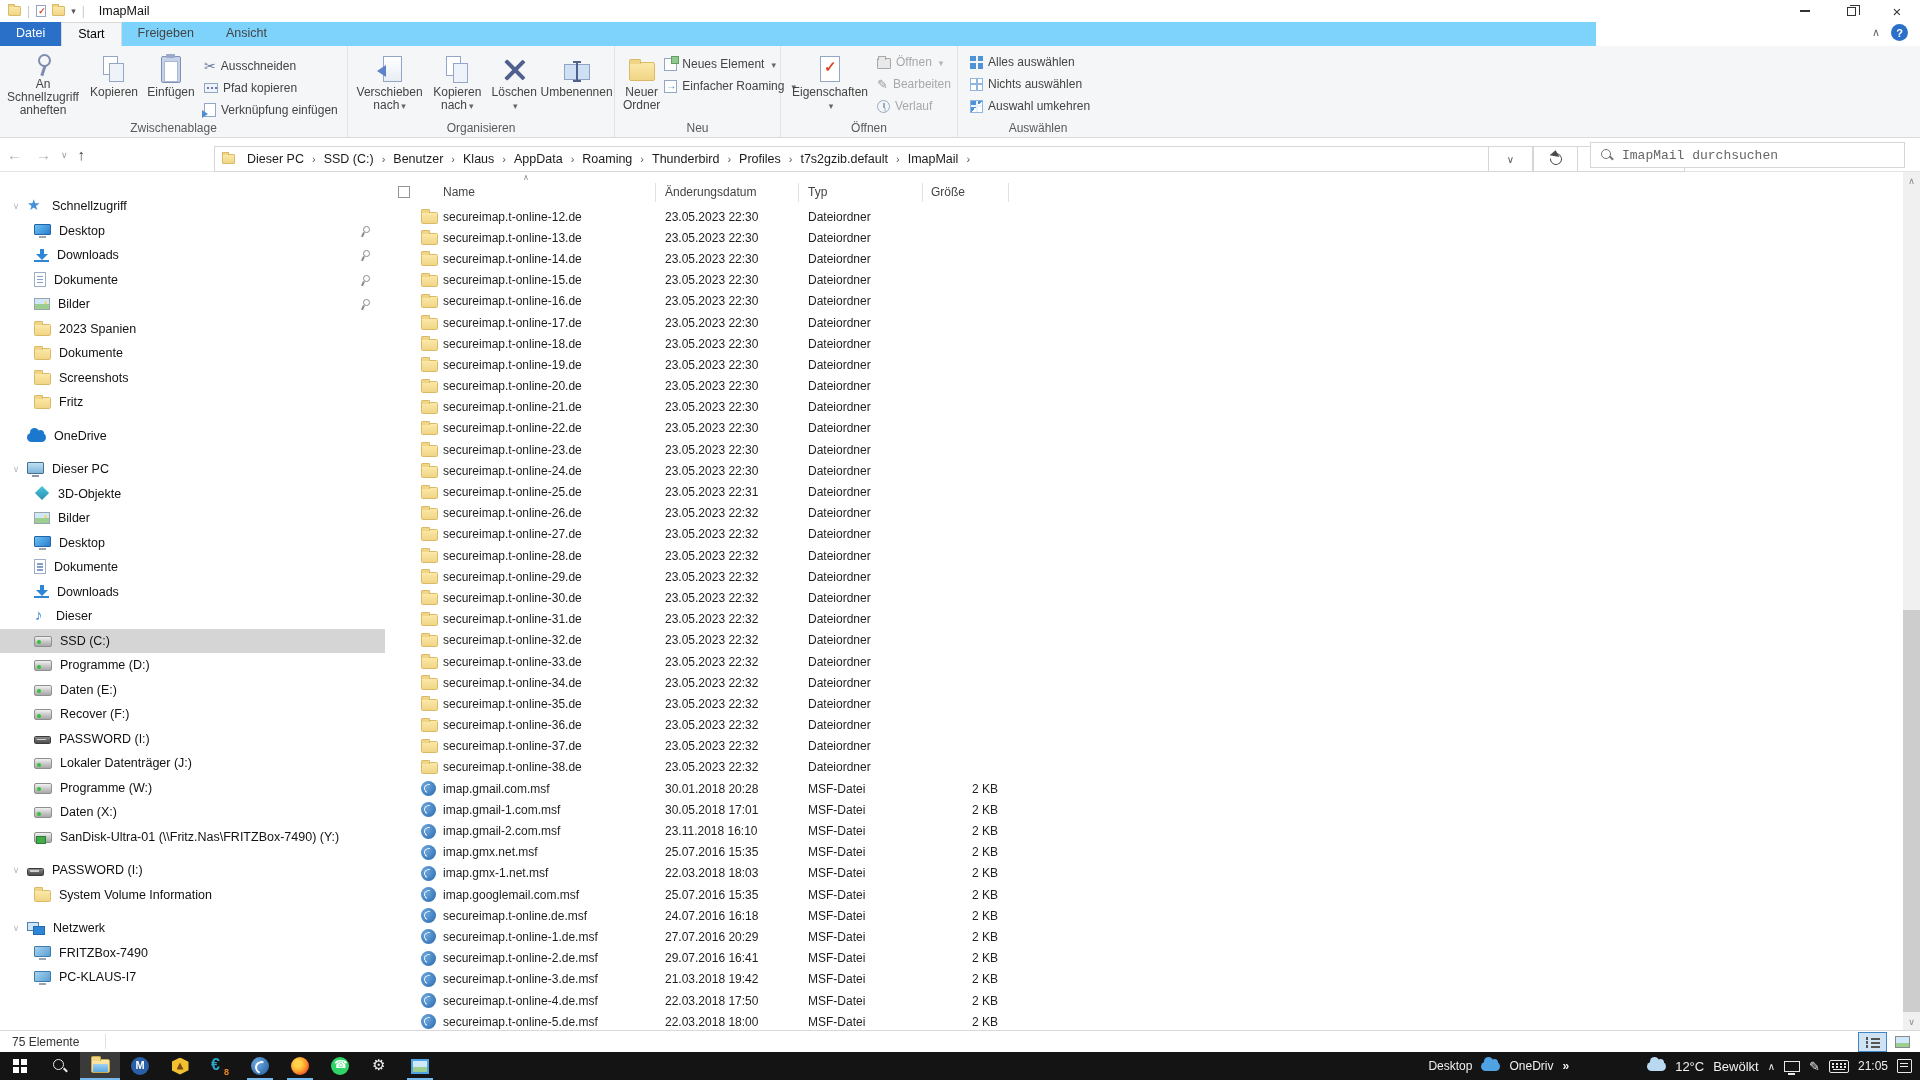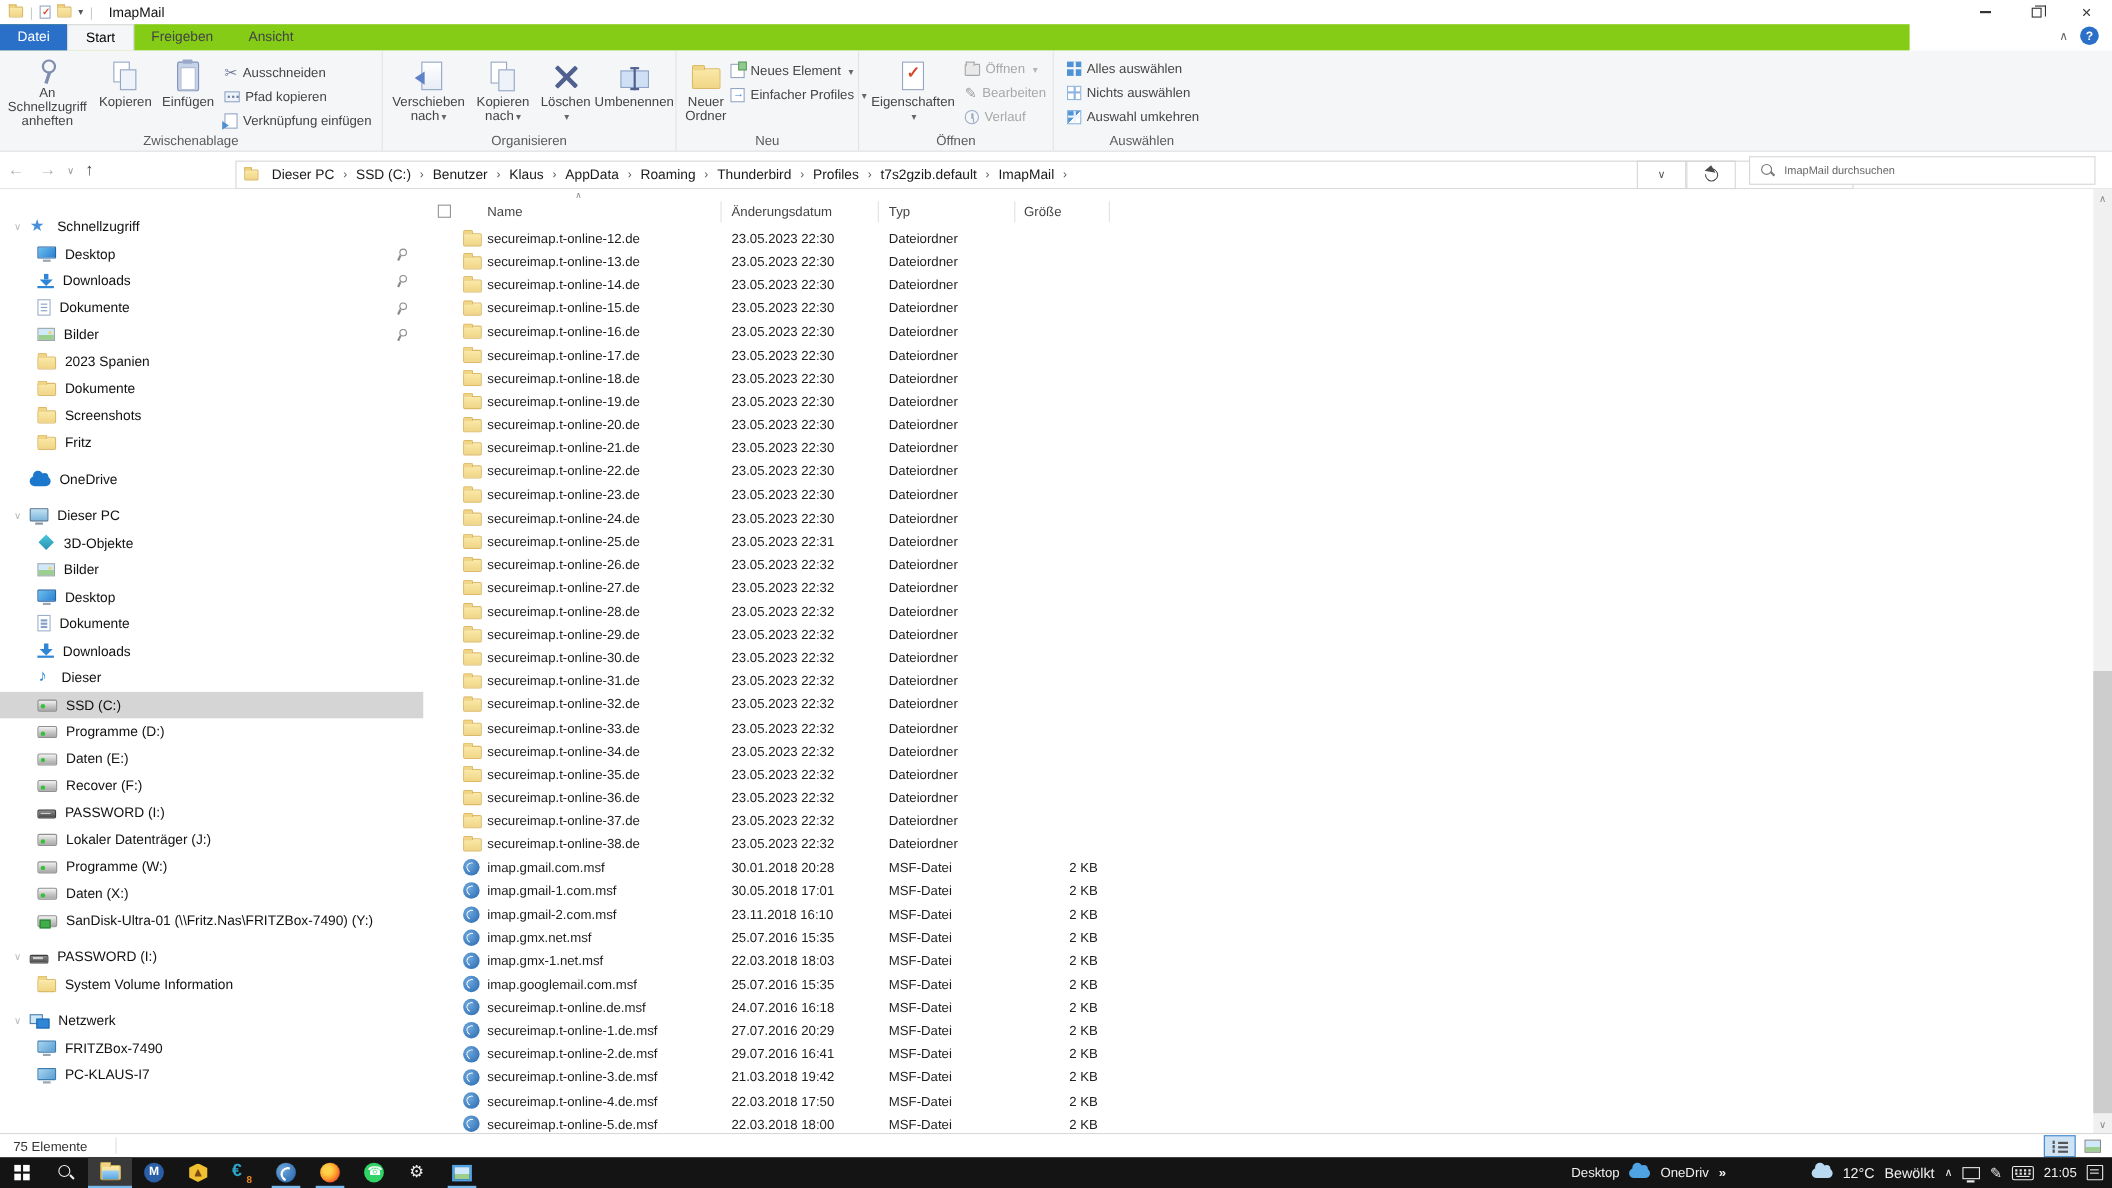--- a/index.html
+++ b/index.html
@@ -12,21 +12,21 @@
   .qat .sep{color:#c9c9c9}
   #title-text{margin-left:14px;font-size:12.5px;color:#111}
   .winbtns{position:absolute;right:0;top:0;display:flex}
   .winbtn{width:46px;height:22px;display:flex;align-items:center;justify-content:center;color:#333}
   .min-bar{width:10px;height:1.5px;background:#333}
   .restore-box{width:9px;height:9px;border:1px solid #333;position:relative;background:#fff}
   .restore-box::before{content:"";position:absolute;left:2px;top:-3px;width:9px;height:9px;border:1px solid #333;border-bottom:none;border-left:none}
   .close-x{font-size:15px;line-height:1}
 
   
-  #tabsrow{position:absolute;left:0;top:22px;width:1736px;height:24px;background:#84cc16;display:flex;align-items:flex-end}
+  #tabsrow{position:absolute;left:0;top:22px;width:1596px;height:24px;background:#7dd3fc;display:flex;align-items:flex-end}
   .rtab{padding:4px 16px 5px 16px;font-size:12.5px;color:#444;height:24px}
   .rtab.file{background:#2a70c8;color:#fff;margin-left:0}
   .rtab.active{background:#f5f6f7;border:1px solid #d8d9da;border-bottom:none;color:#000}
   #ribbon-collapse{position:absolute;right:40px;top:26px;color:#666;font-size:11px}
   #ribbon-help{position:absolute;right:12px;top:24px;width:17px;height:17px;border-radius:50%;background:#2a70c8;color:#fff;display:flex;align-items:center;justify-content:center;font-size:11px;font-weight:bold}
 
   
   #ribbon{position:absolute;left:0;top:46px;width:1920px;height:92px;background:#f5f6f7;border-bottom:1px solid #dadbdc;display:flex}
   .rgroup{position:relative;height:100%;border-right:1px solid #e2e3e4;padding-top:3px}
   .rgroup .glabel{position:absolute;bottom:2px;left:0;right:0;text-align:center;color:#5a5a5a;font-size:12px}
@@ -104,21 +104,21 @@
   .crumb .csep{color:#555;font-size:11px;padding:0 4px}
   #addr-dd{position:absolute;right:45px;top:4px;width:45px;height:26px;border:1px solid #d6d6d6;display:flex;align-items:center;justify-content:center;color:#555;font-size:10px}
   #addr-refresh{position:absolute;right:0;top:4px;width:45px;height:26px;border:1px solid #d6d6d6;display:flex;align-items:center;justify-content:center}
   .refresh-ico{width:12px;height:12px;border:1.6px solid #4a4a4a;border-radius:50%;border-top-color:transparent;position:relative;transform:rotate(-40deg)}
   .refresh-ico::after{content:"";position:absolute;right:-3px;top:-3px;border-left:5px solid transparent;border-right:5px solid transparent;border-bottom:6px solid #4a4a4a;transform:rotate(50deg)}
   #addrwrap{position:absolute;left:107px;top:4px;width:1471px;height:26px}
   #searchbox{position:absolute;left:1590px;top:4px;width:315px;height:26px;border:1px solid #d6d6d6;background:#fff;display:flex;align-items:center;gap:8px;padding-left:10px}
   .mag{width:13px;height:13px;position:relative;flex:none}
   .mag::before{content:"";position:absolute;left:0;top:0;width:8px;height:8px;border:1.6px solid #777;border-radius:50%}
   .mag::after{content:"";position:absolute;left:8px;top:8px;width:5px;height:1.6px;background:#777;transform:rotate(45deg)}
-  #searchbox input{border:none;outline:none;font-family:Liberation Sans, sans-serif;font-size:10px;width:250px;color:#333}
+  #searchbox input{border:none;outline:none;font-family:Liberation Mono, monospace;font-size:13px;width:250px;color:#333}
   #searchbox input::placeholder{color:#666;opacity:1}
 
   
   #main{position:absolute;left:0;top:172px;width:1920px;height:858px;background:#fff}
   
   #sidebar{position:absolute;left:0;top:0;width:385px;height:858px;padding-top:22px;overflow:hidden}
   .sbitem{position:relative;height:24.5px;display:flex;align-items:center;font-size:12.5px;color:#111}
   .sbitem .chev{position:absolute;left:10px;color:#b9b9b9;font-size:9px;width:12px;text-align:center}
   .sbitem.lvl0{padding-left:27px}
   .sbitem.lvl1{padding-left:34px}
@@ -368,21 +368,21 @@
         <span>Neuer Ordner</span>
       </div>
       <div class="rsmallcol" style="padding-top:4px">
         <div class="rbtn-sm">
             <span class="rico newitem-ico"></span>
             <span>Neues Element</span>
             <span class="caret"></span>
           </div>
         <div class="rbtn-sm">
             <span class="rico easy-ico"></span>
-            <span>Einfacher Profiles</span>
+            <span>Einfacher Roaming</span>
             <span class="caret"></span>
           </div>
       </div>
     </div>
     <div class="glabel">Neu</div>
   </div>
 
   <div class="rgroup" style="width:177px">
     <div class="grow" style="padding-left:6px">
       <div class="rbtn-big" style="width:86px">

